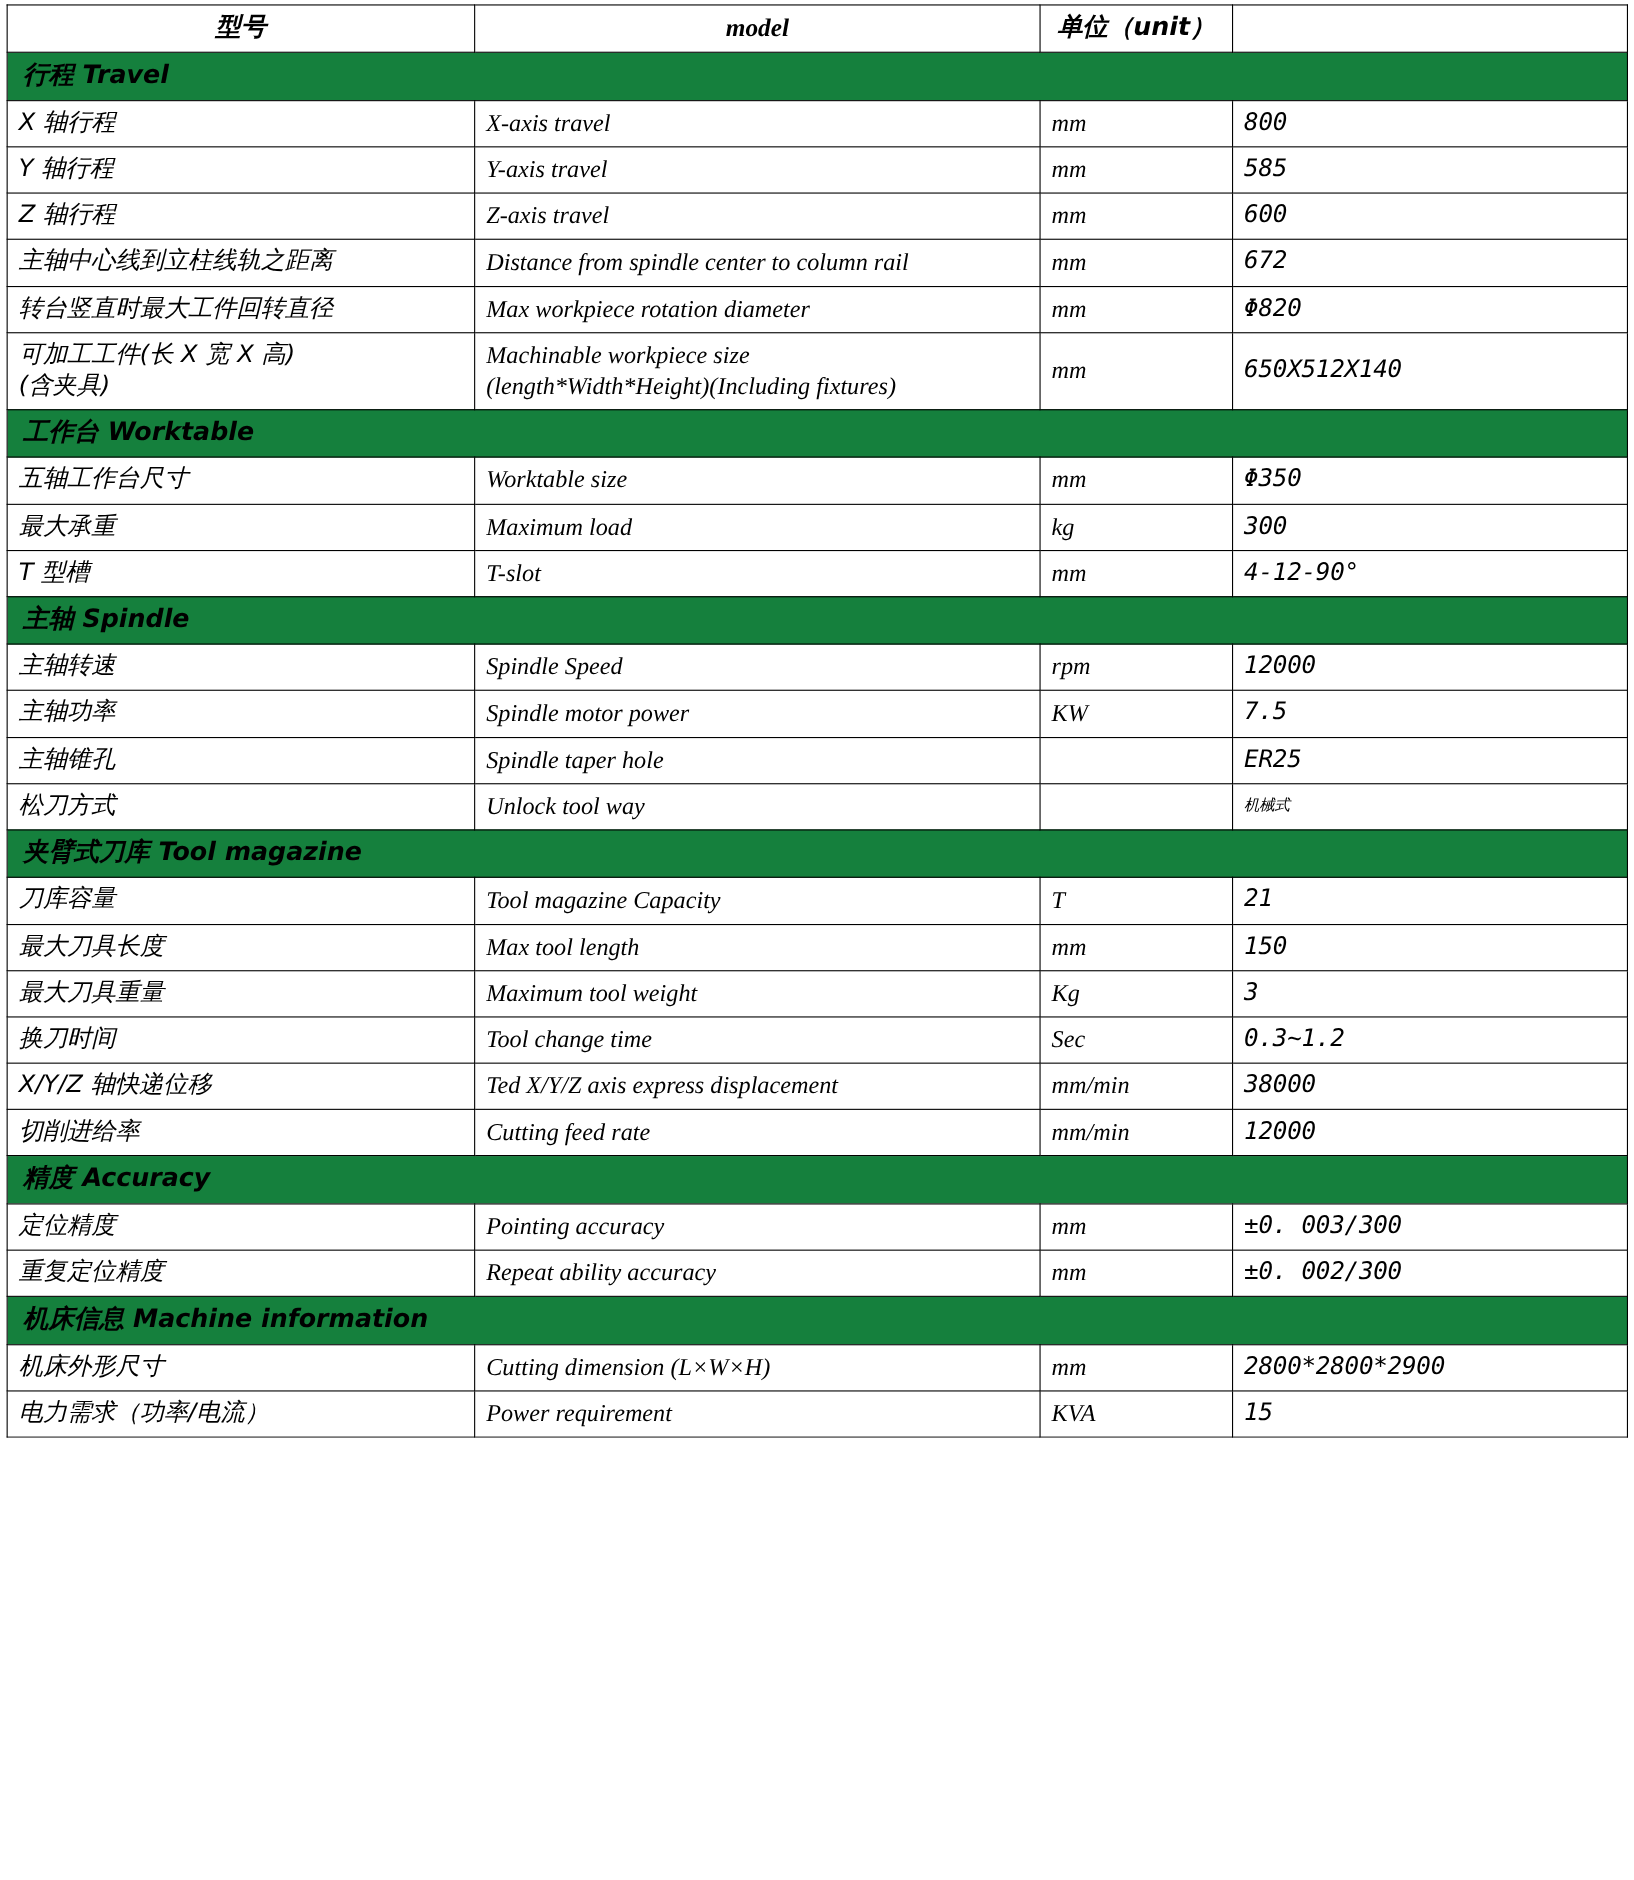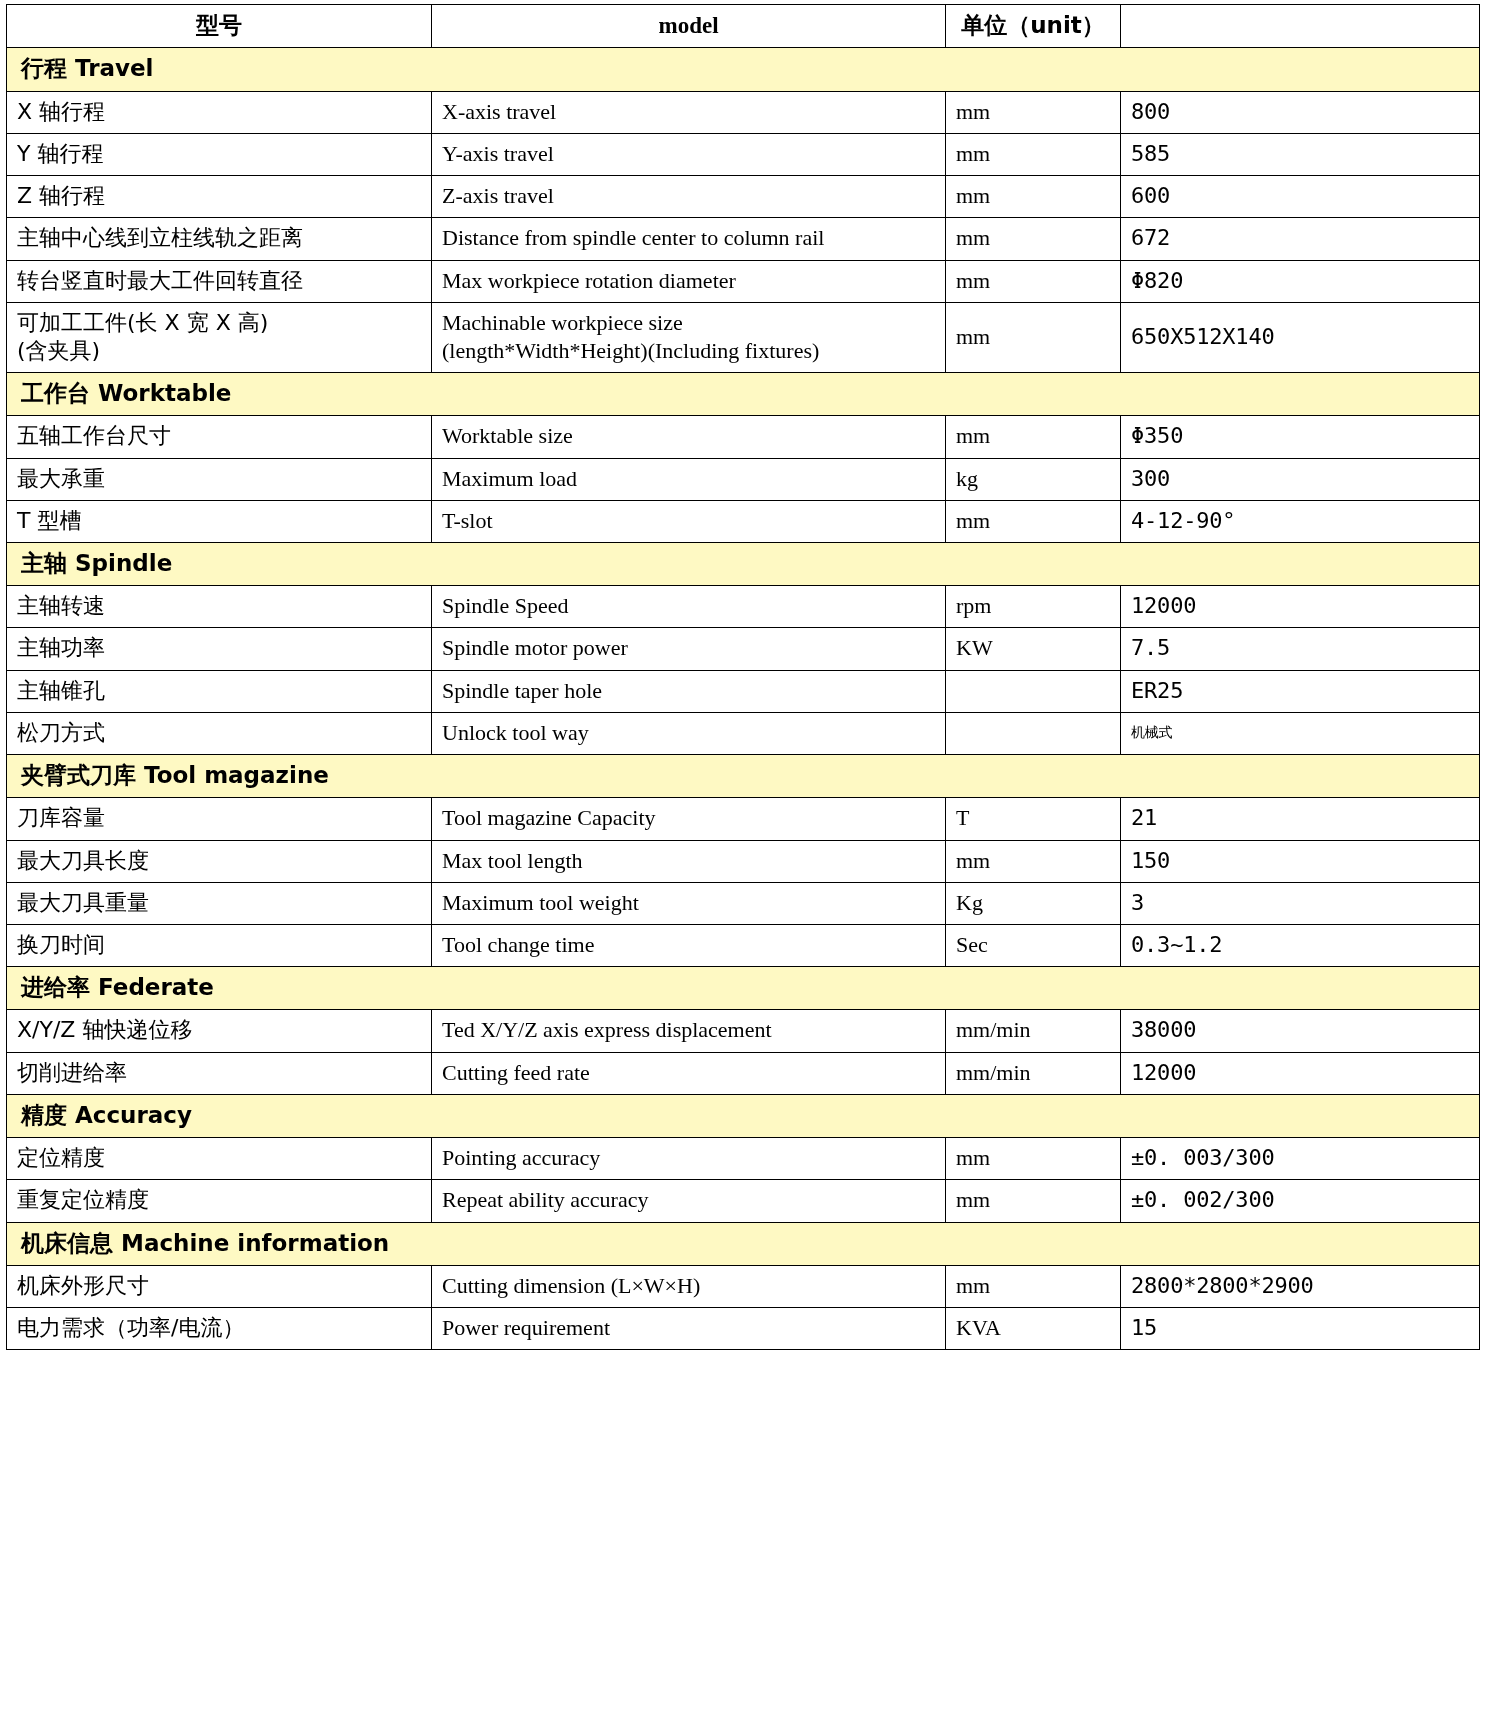--- a/index.html
+++ b/index.html
@@ -9,20 +9,21 @@
   }
   body {
     width: 1485px;
     font-family: "Liberation Serif", serif;
     color: #000000;
   }
   .spec-wrap {
     padding: 4px 6px 0 6px;
     box-sizing: border-box;
     width: 1485px;
+    font-style: italic;
   }
   table.spec {
     border-collapse: collapse;
     table-layout: fixed;
     width: 1473px;
     border: 1px solid #000;
   }
   table.spec col.c-cn { width: 425px; }
   table.spec col.c-en { width: 514px; }
   table.spec col.c-unit { width: 175px; }
@@ -41,21 +42,21 @@
   tr.head td {
     text-align: center;
     font-weight: bold;
     font-size: 23px;
     height: 42px;
   }
   tr.head td.blank { border-right: 1px solid #000; }
 
   
   tr.section td {
-    background: #fef9c3;
+    background: #15803d;
     font-weight: bold;
     font-size: 24px;
     padding-left: 14px;
     height: 40px;
   }
   td.cn {
     font-family: "DejaVu Sans", "Liberation Sans", sans-serif;
     font-size: 21px;
   }
   tr.section td.cn {
@@ -213,23 +214,20 @@
           <td class="en">Maximum tool weight</td>
           <td class="unit">Kg</td>
           <td class="val">3</td>
         </tr>
         <tr>
           <td class="cn">换刀时间</td>
           <td class="en">Tool change time</td>
           <td class="unit">Sec</td>
           <td class="val">0.3~1.2</td>
         </tr>
-        <tr class="section">
-          <td class="cn" colspan="4">进给率 Federate</td>
-        </tr>
         <tr>
           <td class="cn">X/Y/Z 轴快递位移</td>
           <td class="en">Ted X/Y/Z axis express displacement</td>
           <td class="unit">mm/min</td>
           <td class="val">38000</td>
         </tr>
         <tr>
           <td class="cn">切削进给率</td>
           <td class="en">Cutting feed rate</td>
           <td class="unit">mm/min</td>

